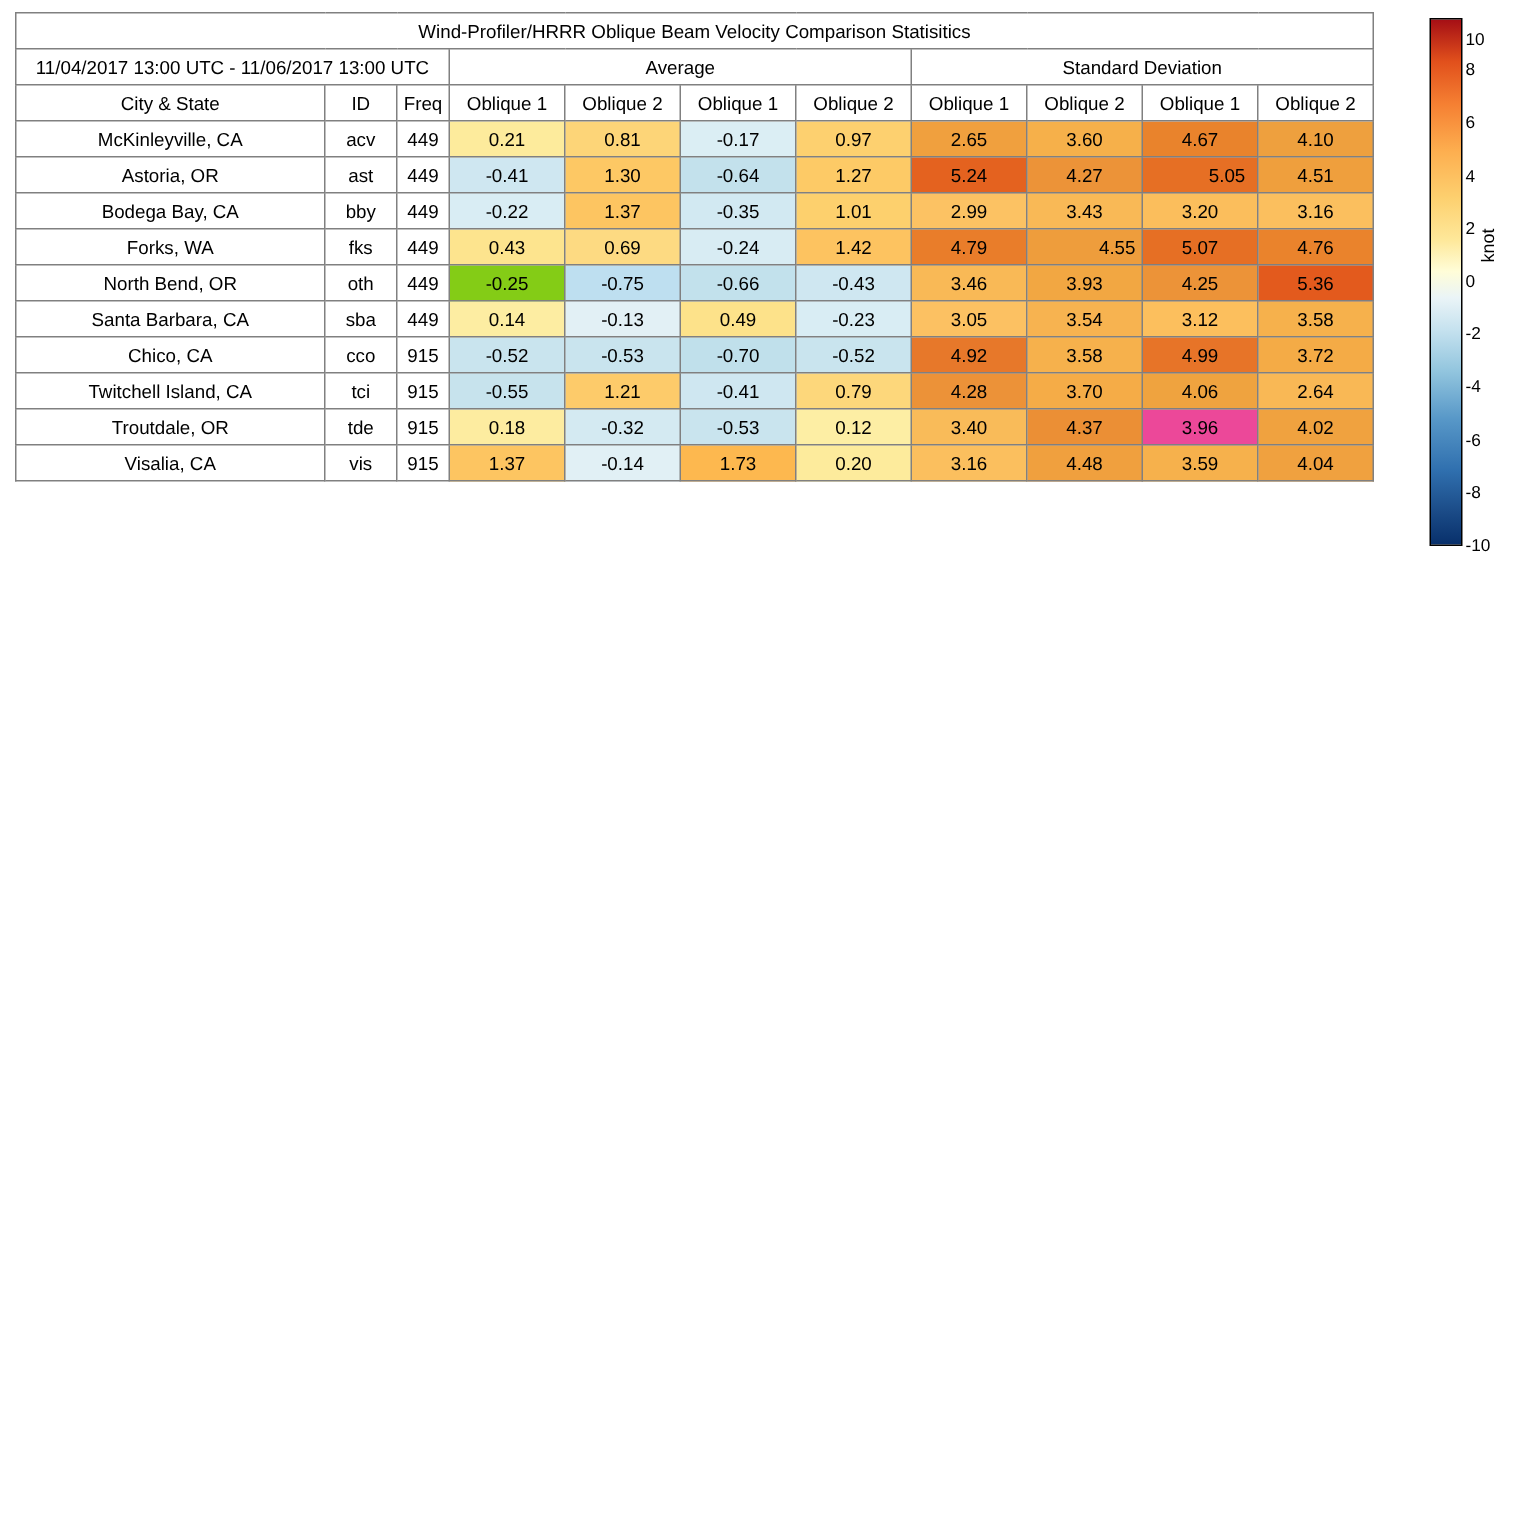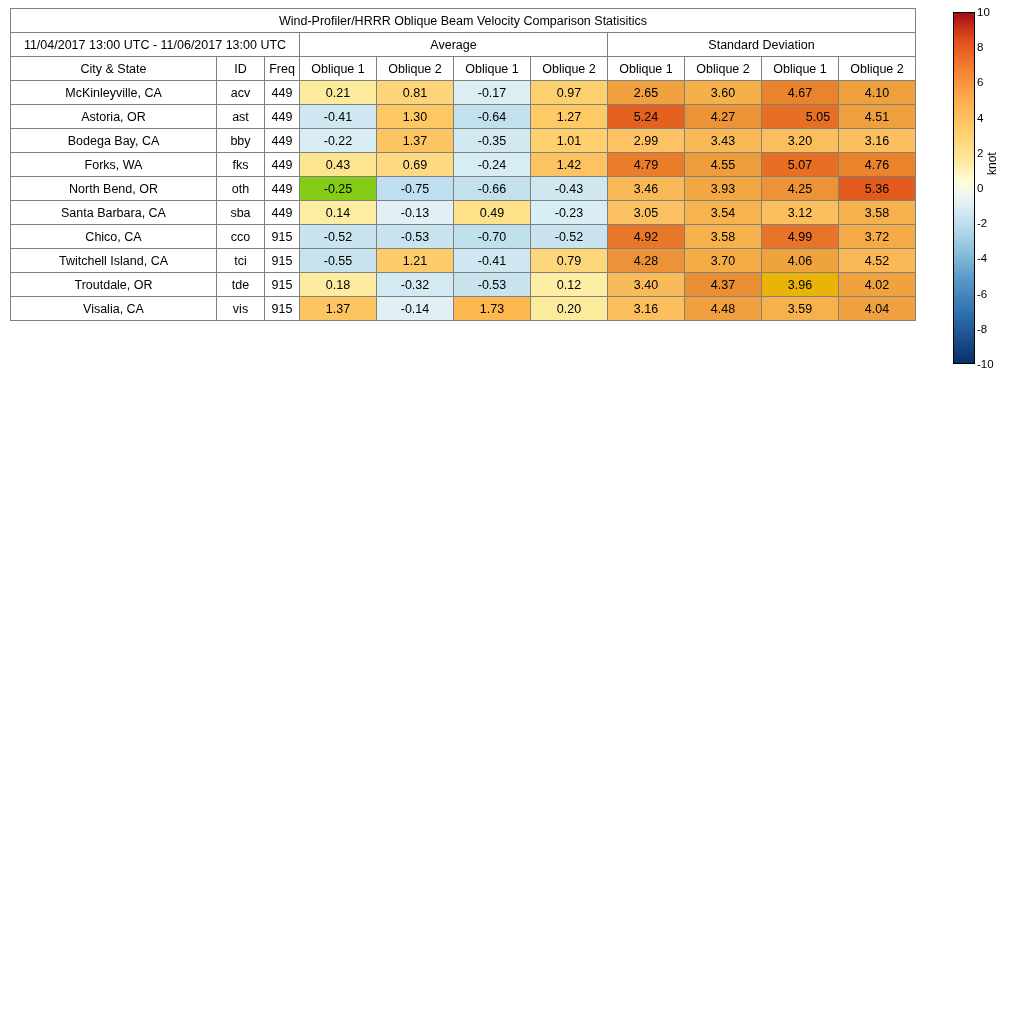--- a/index.html
+++ b/index.html
@@ -175,21 +175,21 @@
           </tr>
           <tr>
             <td class="city-cell w-city">Forks, WA</td>
             <td class="w-id">fks</td>
             <td class="w-freq">449</td>
             <td class="w-val" style="background: rgb(253, 228, 142);">0.43</td>
             <td class="w-val" style="background: rgb(253, 218, 130);">0.69</td>
             <td class="w-val" style="background: rgb(216, 236, 243);">-0.24</td>
             <td class="w-val" style="background: rgb(253, 195, 96);">1.42</td>
             <td class="w-val" style="background: rgb(233, 125, 42);">4.79</td>
-            <td class="w-val" style="background: rgb(238, 157, 60);">4.55</td>
+            <td class="w-val" style="background: rgb(238, 157, 60); text-align: right;">4.55</td>
             <td class="w-val" style="background: rgb(230, 111, 36);">5.07</td>
             <td class="w-val" style="background: rgb(234, 131, 44);">4.76</td>
           </tr>
           <tr>
             <td class="city-cell w-city">North Bend, OR</td>
             <td class="w-id">oth</td>
             <td class="w-freq">449</td>
             <td class="w-val" style="background: #84cc16;">-0.25</td>
             <td class="w-val" style="background: rgb(190, 223, 240);">-0.75</td>
             <td class="w-val" style="background: rgb(194, 225, 236);">-0.66</td>
@@ -229,33 +229,33 @@
             <td class="city-cell w-city">Twitchell Island, CA</td>
             <td class="w-id">tci</td>
             <td class="w-freq">915</td>
             <td class="w-val" style="background: rgb(199, 227, 237);">-0.55</td>
             <td class="w-val" style="background: rgb(253, 203, 106);">1.21</td>
             <td class="w-val" style="background: rgb(207, 231, 241);">-0.41</td>
             <td class="w-val" style="background: rgb(253, 215, 123);">0.79</td>
             <td class="w-val" style="background: rgb(236, 146, 56);">4.28</td>
             <td class="w-val" style="background: rgb(245, 172, 71);">3.70</td>
             <td class="w-val" style="background: rgb(239, 163, 63);">4.06</td>
-            <td class="w-val" style="background: rgb(249, 184, 85);">4.52</td>
+            <td class="w-val" style="background: rgb(249, 184, 85);">2.64</td>
           </tr>
           <tr>
             <td class="city-cell w-city">Troutdale, OR</td>
             <td class="w-id">tde</td>
             <td class="w-freq">915</td>
             <td class="w-val" style="background: rgb(253, 236, 160);">0.18</td>
             <td class="w-val" style="background: rgb(212, 234, 242);">-0.32</td>
             <td class="w-val" style="background: rgb(201, 228, 238);">-0.53</td>
             <td class="w-val" style="background: rgb(253, 238, 164);">0.12</td>
             <td class="w-val" style="background: rgb(249, 187, 89);">3.40</td>
             <td class="w-val" style="background: rgb(235, 143, 53);">4.37</td>
-            <td class="w-val" style="background: #eab308;">3.96</td>
+            <td class="w-val" style="background: #ec4899;">3.96</td>
             <td class="w-val" style="background: rgb(240, 162, 63);">4.02</td>
           </tr>
           <tr>
             <td class="city-cell w-city">Visalia, CA</td>
             <td class="w-id">vis</td>
             <td class="w-freq">915</td>
             <td class="w-val" style="background: rgb(253, 197, 97);">1.37</td>
             <td class="w-val" style="background: rgb(225, 240, 245);">-0.14</td>
             <td class="w-val" style="background: rgb(253, 184, 79);">1.73</td>
             <td class="w-val" style="background: rgb(253, 235, 156);">0.20</td>
@@ -263,21 +263,21 @@
             <td class="w-val" style="background: rgb(240, 160, 62);">4.48</td>
             <td class="w-val" style="background: rgb(246, 177, 76);">3.59</td>
             <td class="w-val" style="background: rgb(240, 161, 63);">4.04</td>
           </tr>
         </tbody>
     </table>
   </div>
 
   <div class="cbar"></div>
   <div class="cbar-ticks" id="cbar-ticks">
-      <div class="cbar-tick" style="top: 7px; left: 0px;">10</div>
+      <div class="cbar-tick" style="top: 22px; left: 0px;">10</div>
       <div class="cbar-tick" style="top: 42.2px; left: 0px;">8</div>
       <div class="cbar-tick" style="top: 77.4px; left: 0px;">6</div>
       <div class="cbar-tick" style="top: 112.6px; left: 0px;">4</div>
       <div class="cbar-tick" style="top: 147.8px; left: 0px;">2</div>
       <div class="cbar-tick" style="top: 183px; left: 0px;">0</div>
       <div class="cbar-tick" style="top: 218.2px; left: 0px;">-2</div>
       <div class="cbar-tick" style="top: 253.4px; left: 0px;">-4</div>
       <div class="cbar-tick" style="top: 288.6px; left: 0px;">-6</div>
       <div class="cbar-tick" style="top: 323.8px; left: 0px;">-8</div>
       <div class="cbar-tick" style="top: 359px; left: 0px;">-10</div>

